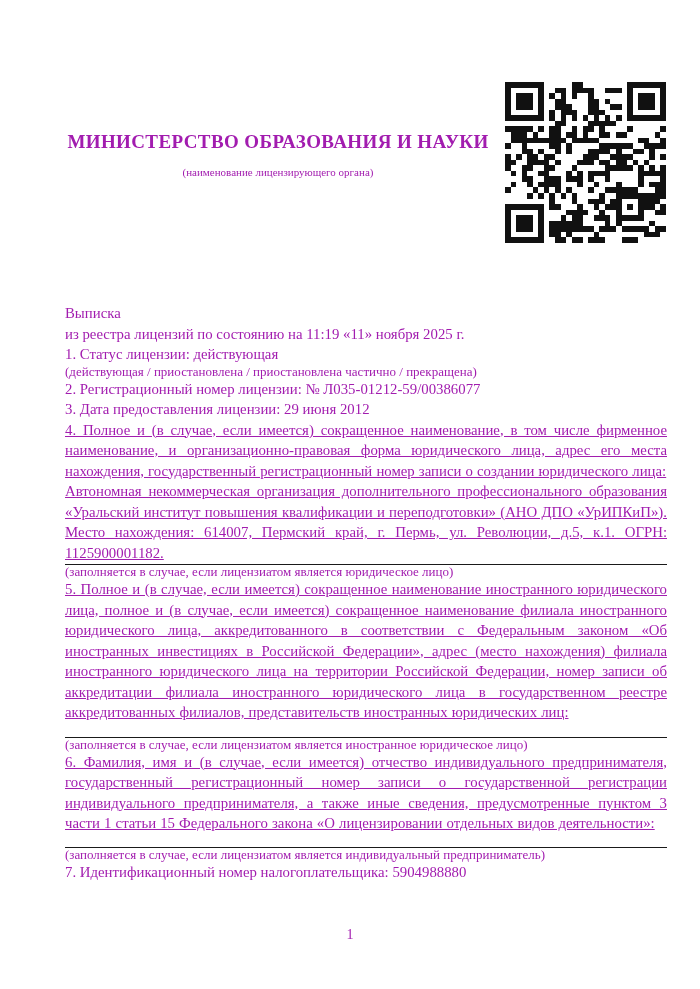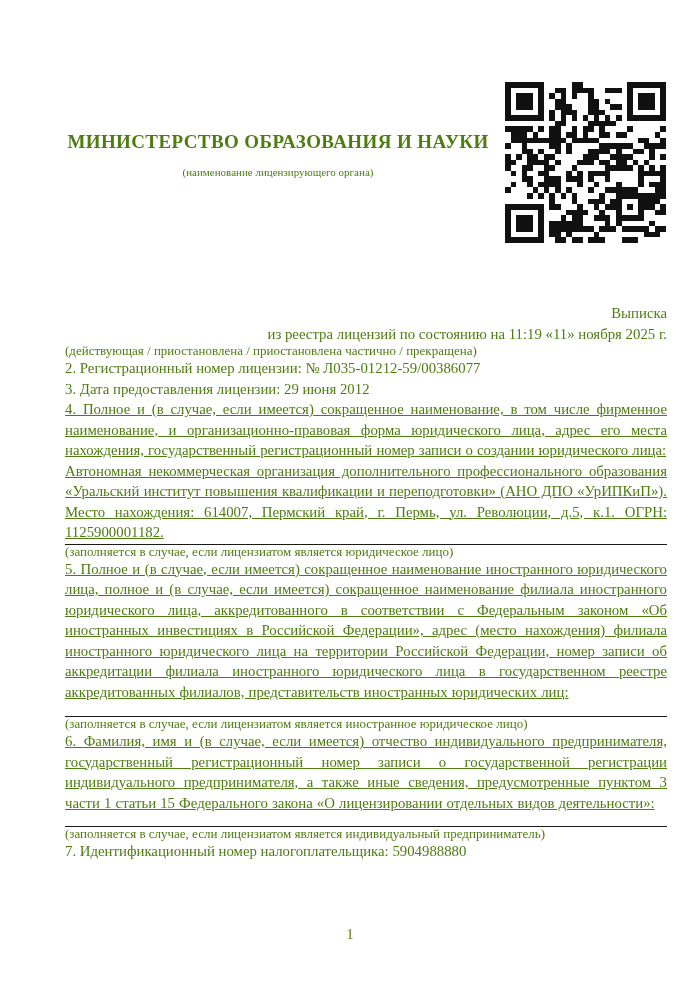--- a/index.html
+++ b/index.html
@@ -1,37 +1,37 @@
 <!DOCTYPE html>
 <html lang="ru"><head>
 <meta charset="utf-8">
 <style>
   html,body { margin:0; padding:0; }
   body { background:#ffffff; }
   .page {
     position:relative; width:700px; height:989px; overflow:hidden;
-    background:#ffffff; color:#4d7c0f;
+    background:#ffffff; color:#a21caf;
     font-family:"Liberation Serif", serif;
   }
   
   .ministry {
     position:absolute; left:65px; top:129px; width:426px;
     text-align:center;
   }
   .ministry-name { font-weight:bold; font-size:19px; line-height:25px; letter-spacing:0.4px; }
   .ministry-caption { margin-top:12px; font-size:11px; line-height:13px; }
   .qr { position:absolute; left:505px; top:82px; width:161px; height:161px; }
   .qr svg { width:161px; height:161px; display:block; }
   
   .content {
     position:absolute; left:65px; top:303px; width:602px;
     font-size:14.8px; line-height:20.5px;
   }
   .content p { margin:0; }
-  .doc-title { text-align:right; }
+  .doc-title { text-align:left; }
   .para { text-align:justify; word-spacing:0.4px;text-decoration:underline; }
   .caption { font-size:13px; line-height:14px; text-align:left; }
   .caption.shifted { padding-right:70px; }
   .rule { border-bottom:1.6px solid #1a1a1a; height:0; }
   .mt-item1   { margin-top:22px; }
   .mt-cap1    { margin-top:2px; }
   .mt-item2   { margin-top:16px; }
   .mt-item3   { margin-top:13px; }
   .mt-item4   { margin-top:10px; }
   .mt-rule4   { margin-top:1px; }
@@ -487,20 +487,21 @@
       </svg>
   </div>
 
   <div class="content">
 
     <div class="doc-title">
       <p>Выписка</p>
       <p>из реестра лицензий по состоянию на 11:19 «11» ноября 2025 г.</p>
     </div>
 
+    <p class="mt-item1">1. Статус лицензии: действующая</p>
     <p class="caption shifted mt-cap1">(действующая / приостановлена / приостановлена частично / прекращена)</p>
 
     <p class="mt-item2">2. Регистрационный номер лицензии: № Л035-01212-59/00386077</p>
 
     <p class="mt-item3">3. Дата предоставления лицензии: 29 июня 2012</p>
 
     <p class="para mt-item4">4. Полное и (в случае, если имеется) сокращенное наименование, в том числе фирменное наименование, и организационно-правовая форма юридического лица, адрес его места нахождения, государственный регистрационный номер записи о создании юридического лица:</p>
     <p class="para">Автономная некоммерческая организация дополнительного профессионального образования «Уральский институт повышения квалификации и переподготовки» (АНО ДПО «УрИПКиП»). Место нахождения: 614007, Пермский край, г. Пермь, ул. Революции, д.5, к.1. ОГРН: 1125900001182.</p>
     <div class="rule mt-rule4"></div>
     <p class="caption shifted mt-cap4">(заполняется в случае, если лицензиатом является юридическое лицо)</p>

